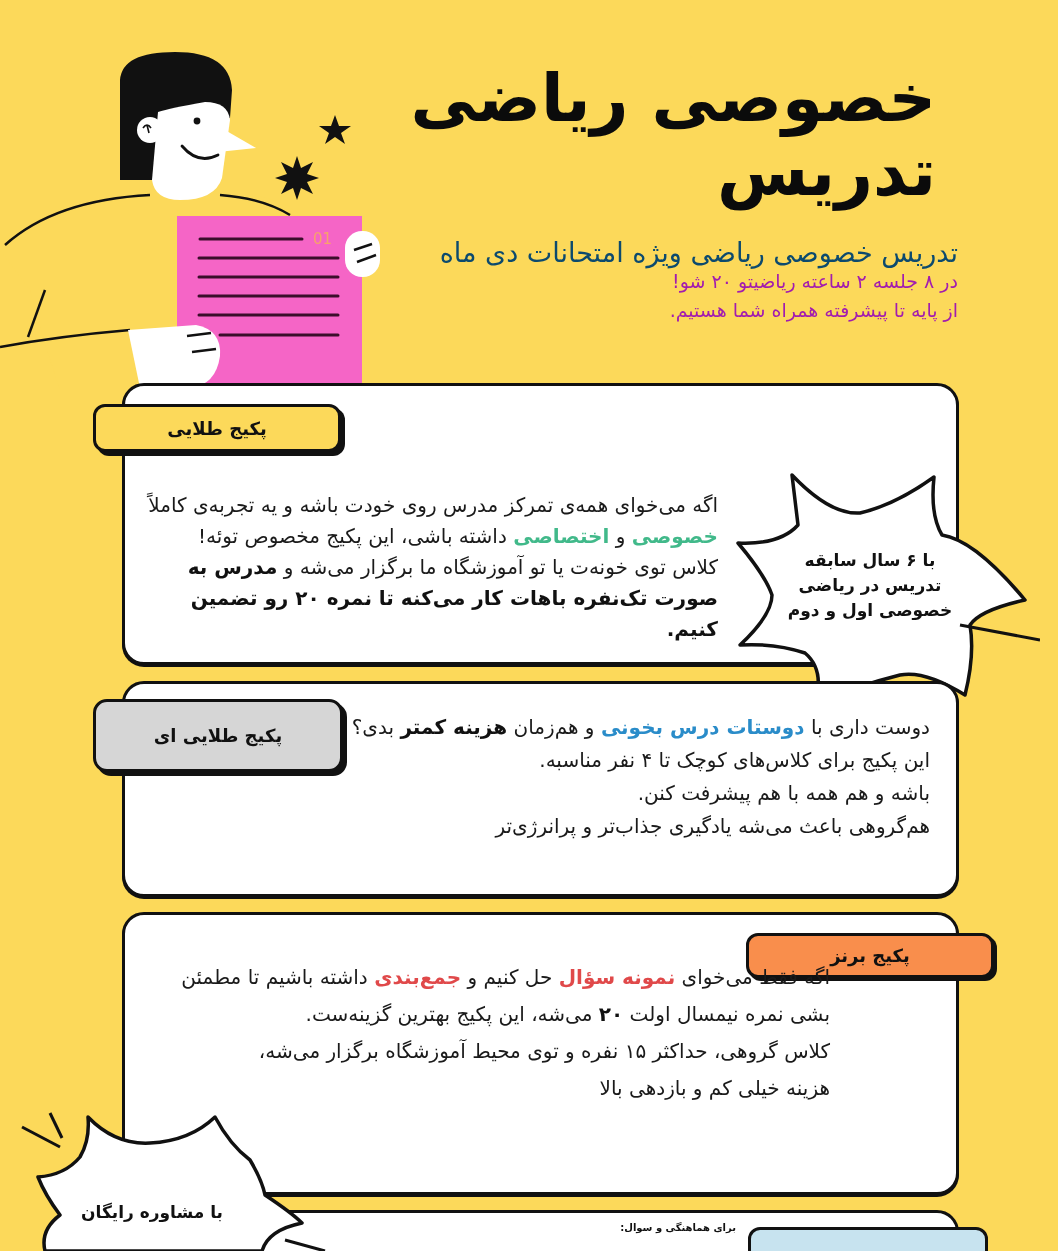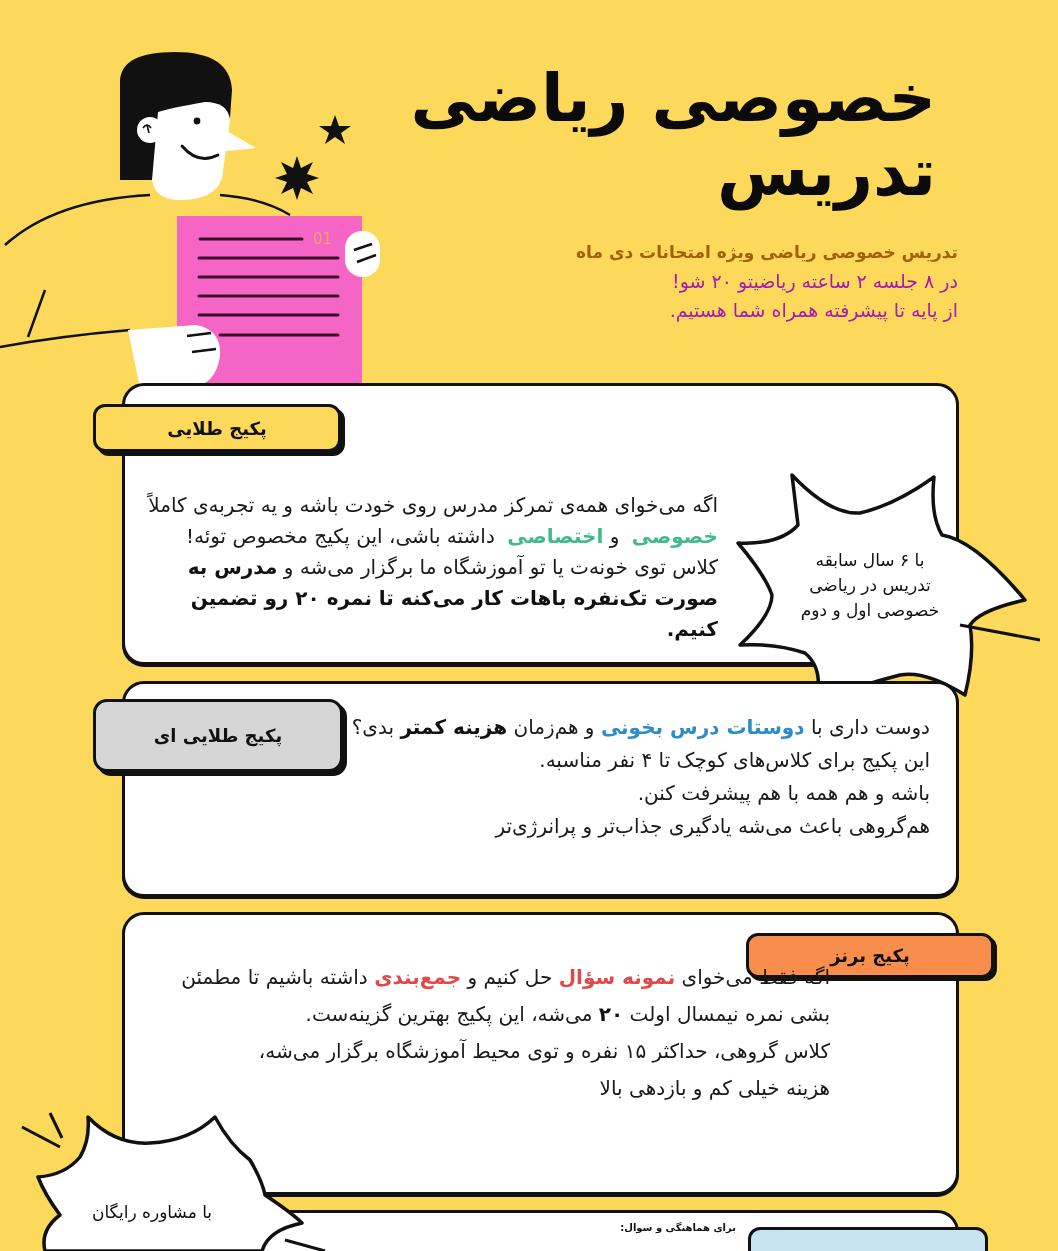--- a/index.html
+++ b/index.html
@@ -16,21 +16,21 @@
   
   .title {
     right: 122px; top: 62px;
     font-size: 66px; font-weight: bold; line-height: 74px;
     color: #0b0b0b; white-space: nowrap;
   }
   .subhead {
     right: 100px; top: 238px; width: 520px;
     line-height: 29px;
   }
-  .subhead .h { font-size: 17px; font-weight: bold; color: #a16207; }
+  .subhead .h { font-size: 27px; font-weight: normal; color: #0c4a6e; }
   .subhead .l { font-size: 19px; color: #a21caf; }
 
   
   .card {
     background: #fff;
     border: 3px solid #111;
     border-radius: 22px;
     box-shadow: 0 2px 0 #111;
   }
   .card1 { left: 122px; top: 383px; width: 837px; height: 282px; }
@@ -55,27 +55,27 @@
   
   .body-text {
     font-size: 20px; line-height: 31px; color: #1a1a1a;
   }
   .p1 { right: 340px; top: 490px; width: 570px; }
   .p2 { right: 128px; top: 711px; width: 600px; line-height: 33px; }
   .p3 { right: 228px; top: 959px; width: 670px; line-height: 37px; }
   .p4 { right: 322px; top: 1222px; font-size: 10px; font-weight: bold; }
 
   .b { font-weight: bold; color: #111; }
-  .green { color: #41b98a; font-weight: bold; margin-left: 6px; }
+  .green { color: #41b98a; font-weight: bold; }
   .blue { color: #2a8cc9; font-weight: bold; }
   .red { color: #e0494a; font-weight: bold; }
 
   
   .burst-text {
-    font-weight: normal; color: #111; text-align: center; direction: rtl;
+    font-weight: bold; color: #111; text-align: center; direction: rtl;
   }
   .burst1-text { left: 780px; top: 548px; width: 180px; font-size: 17px; line-height: 25px; }
   .burst2-text { left: 62px; top: 1202px; width: 180px; font-size: 17px; }
 
   svg { display: block; }
 </style>
 </head>
 <body>
 
 <svg class="abs" style="left:0;top:40px;" width="400" height="350" viewBox="0 40 400 350">

